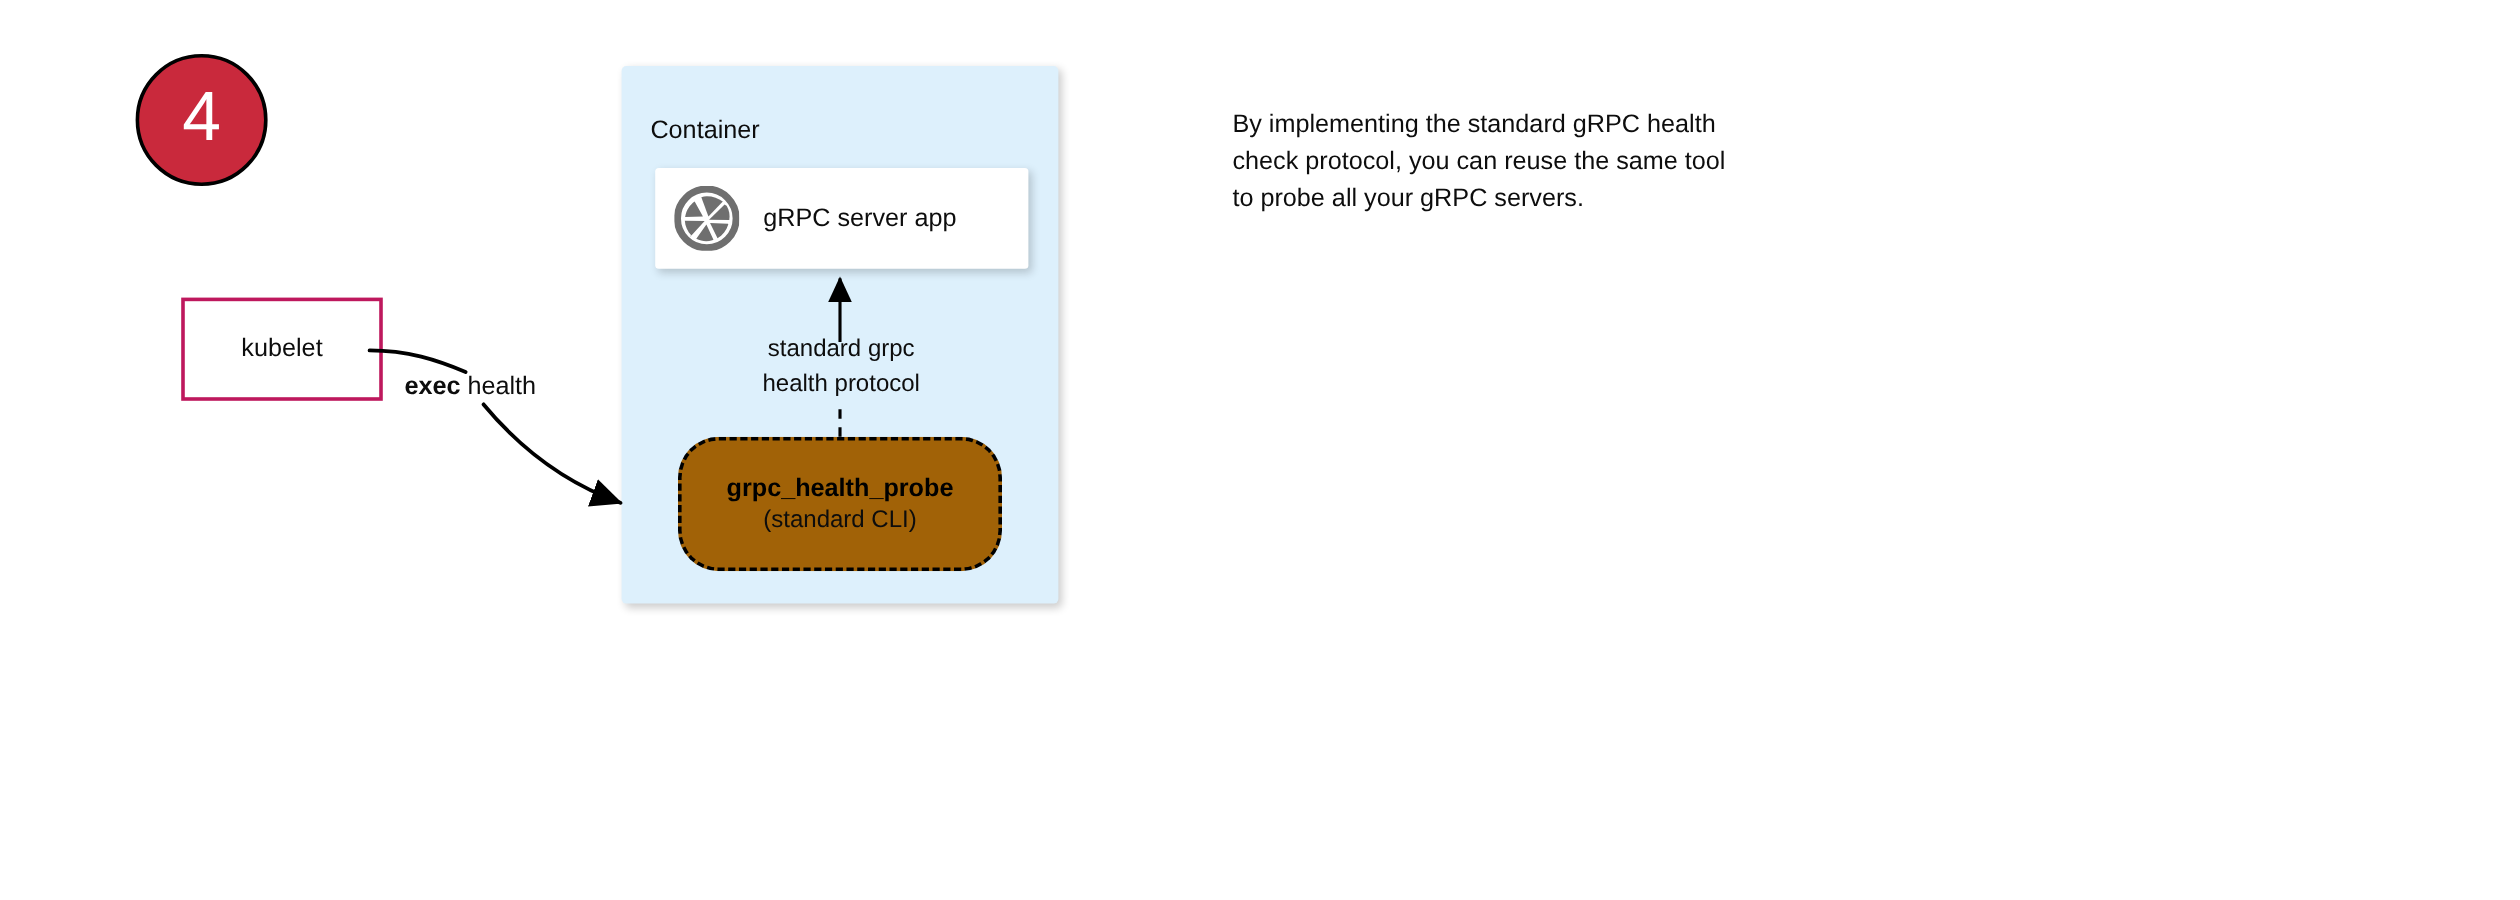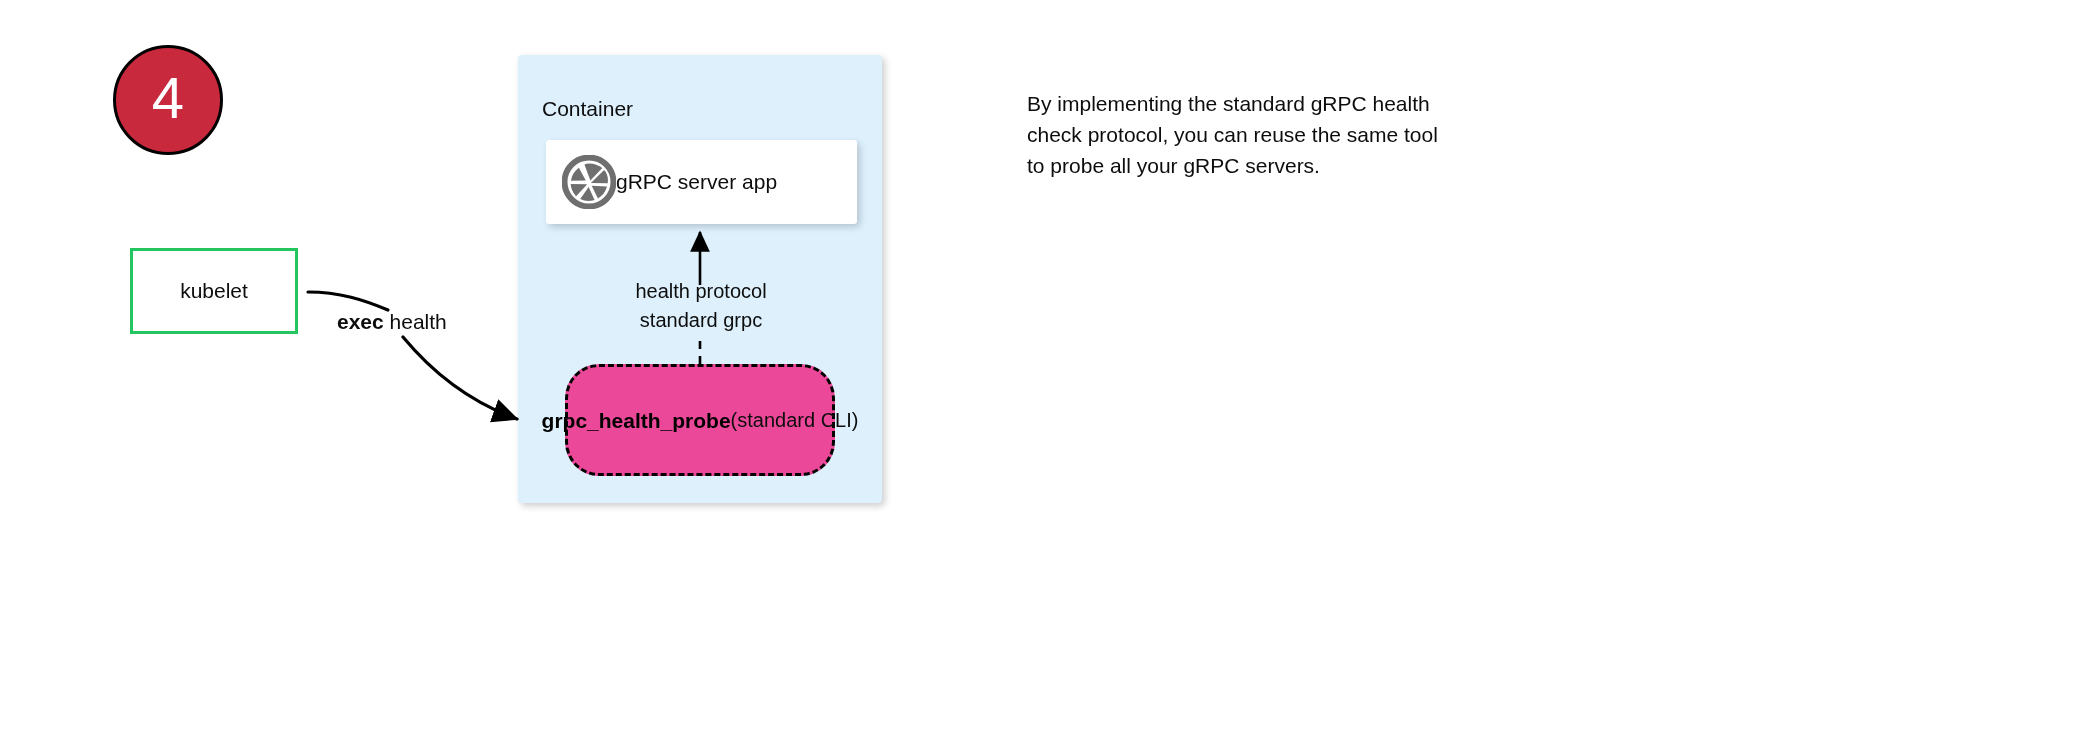--- a/index.html
+++ b/index.html
@@ -81,20 +81,21 @@
   .aperture-icon {
     width: 54px;
     height: 54px;
     flex: 0 0 auto;
     display: block;
   }
   .server-card-label {
     font-size: 21px;
     line-height: 26px;
     color: #0d0d0d;
+    margin-left: 20px;
     white-space: nowrap;
   }
 
   
   .protocol-label {
     position: absolute;
     left: 565px;
     top: 277px;
     width: 272px;
     text-align: center;
@@ -105,51 +106,52 @@
   }
   .protocol-label span { display: block; }
 
   
   .probe-pill {
     position: absolute;
     left: 565px;
     top: 364px;
     width: 270px;
     height: 112px;
-    background: #ec4899;
+    background: #a16207;
     border: 3px dashed #000000;
     border-radius: 34px;
     box-sizing: border-box;
     display: flex;
+    flex-direction: column;
     align-items: center;
     justify-content: center;
   }
   .probe-title {
     font-size: 21px;
     line-height: 27px;
     font-weight: bold;
     color: #000000;
     white-space: nowrap;
   }
   .probe-subtitle {
     font-size: 20px;
     line-height: 27px;
     color: #0d0d0d;
     white-space: nowrap;
   }
 
   
   .kubelet-box {
     position: absolute;
-    left: 130px;
+    left: 151px;
     top: 248px;
     width: 168px;
     height: 86px;
     background: #ffffff;
-    border: 3px solid #22c55e;
+    border: 3px solid #be185d;
     box-sizing: border-box;
     display: flex;
     align-items: center;
     justify-content: center;
   }
   .kubelet-label {
     font-size: 21px;
     line-height: 26px;
     color: #0d0d0d;
   }
@@ -210,22 +212,22 @@
         <path d="M53.2 38 C51.4 44 47.6 48.6 42.6 51.6 L35.2 36.5 L53 37.2 C53.1 37.5 53.2 37.7 53.2 38 Z"></path>
         <path d="M37.4 53.6 C32.2 55.2 26.6 54.6 21.6 52.2 L31.6 38 L38.6 53.2 C38.2 53.3 37.8 53.5 37.4 53.6 Z"></path>
         <path d="M16.8 48.8 C12.8 44.8 10.6 39.6 10.3 34.3 L29.9 34.6 L15.9 49.8 C15.5 49.5 15.1 49.2 16.8 48.8 Z"></path>
         <path d="M10.8 29.6 C11.8 23.8 15.2 18.6 20 15.2 L28.2 30.2 L10.6 30.6 C10.6 30.3 10.7 29.9 10.8 29.6 Z"></path>
       </g>
     </svg>
     <span class="server-card-label">gRPC server app</span>
   </div>
 
   <div class="protocol-label">
+    <span>standard grpc</span>
     <span>health protocol</span>
-    <span>standard grpc</span>
   </div>
 
   <div class="probe-pill">
     <span class="probe-title">grpc_health_probe</span>
     <span class="probe-subtitle">(standard CLI)</span>
   </div>
 
   <div class="kubelet-box">
     <span class="kubelet-label">kubelet</span>
   </div>

